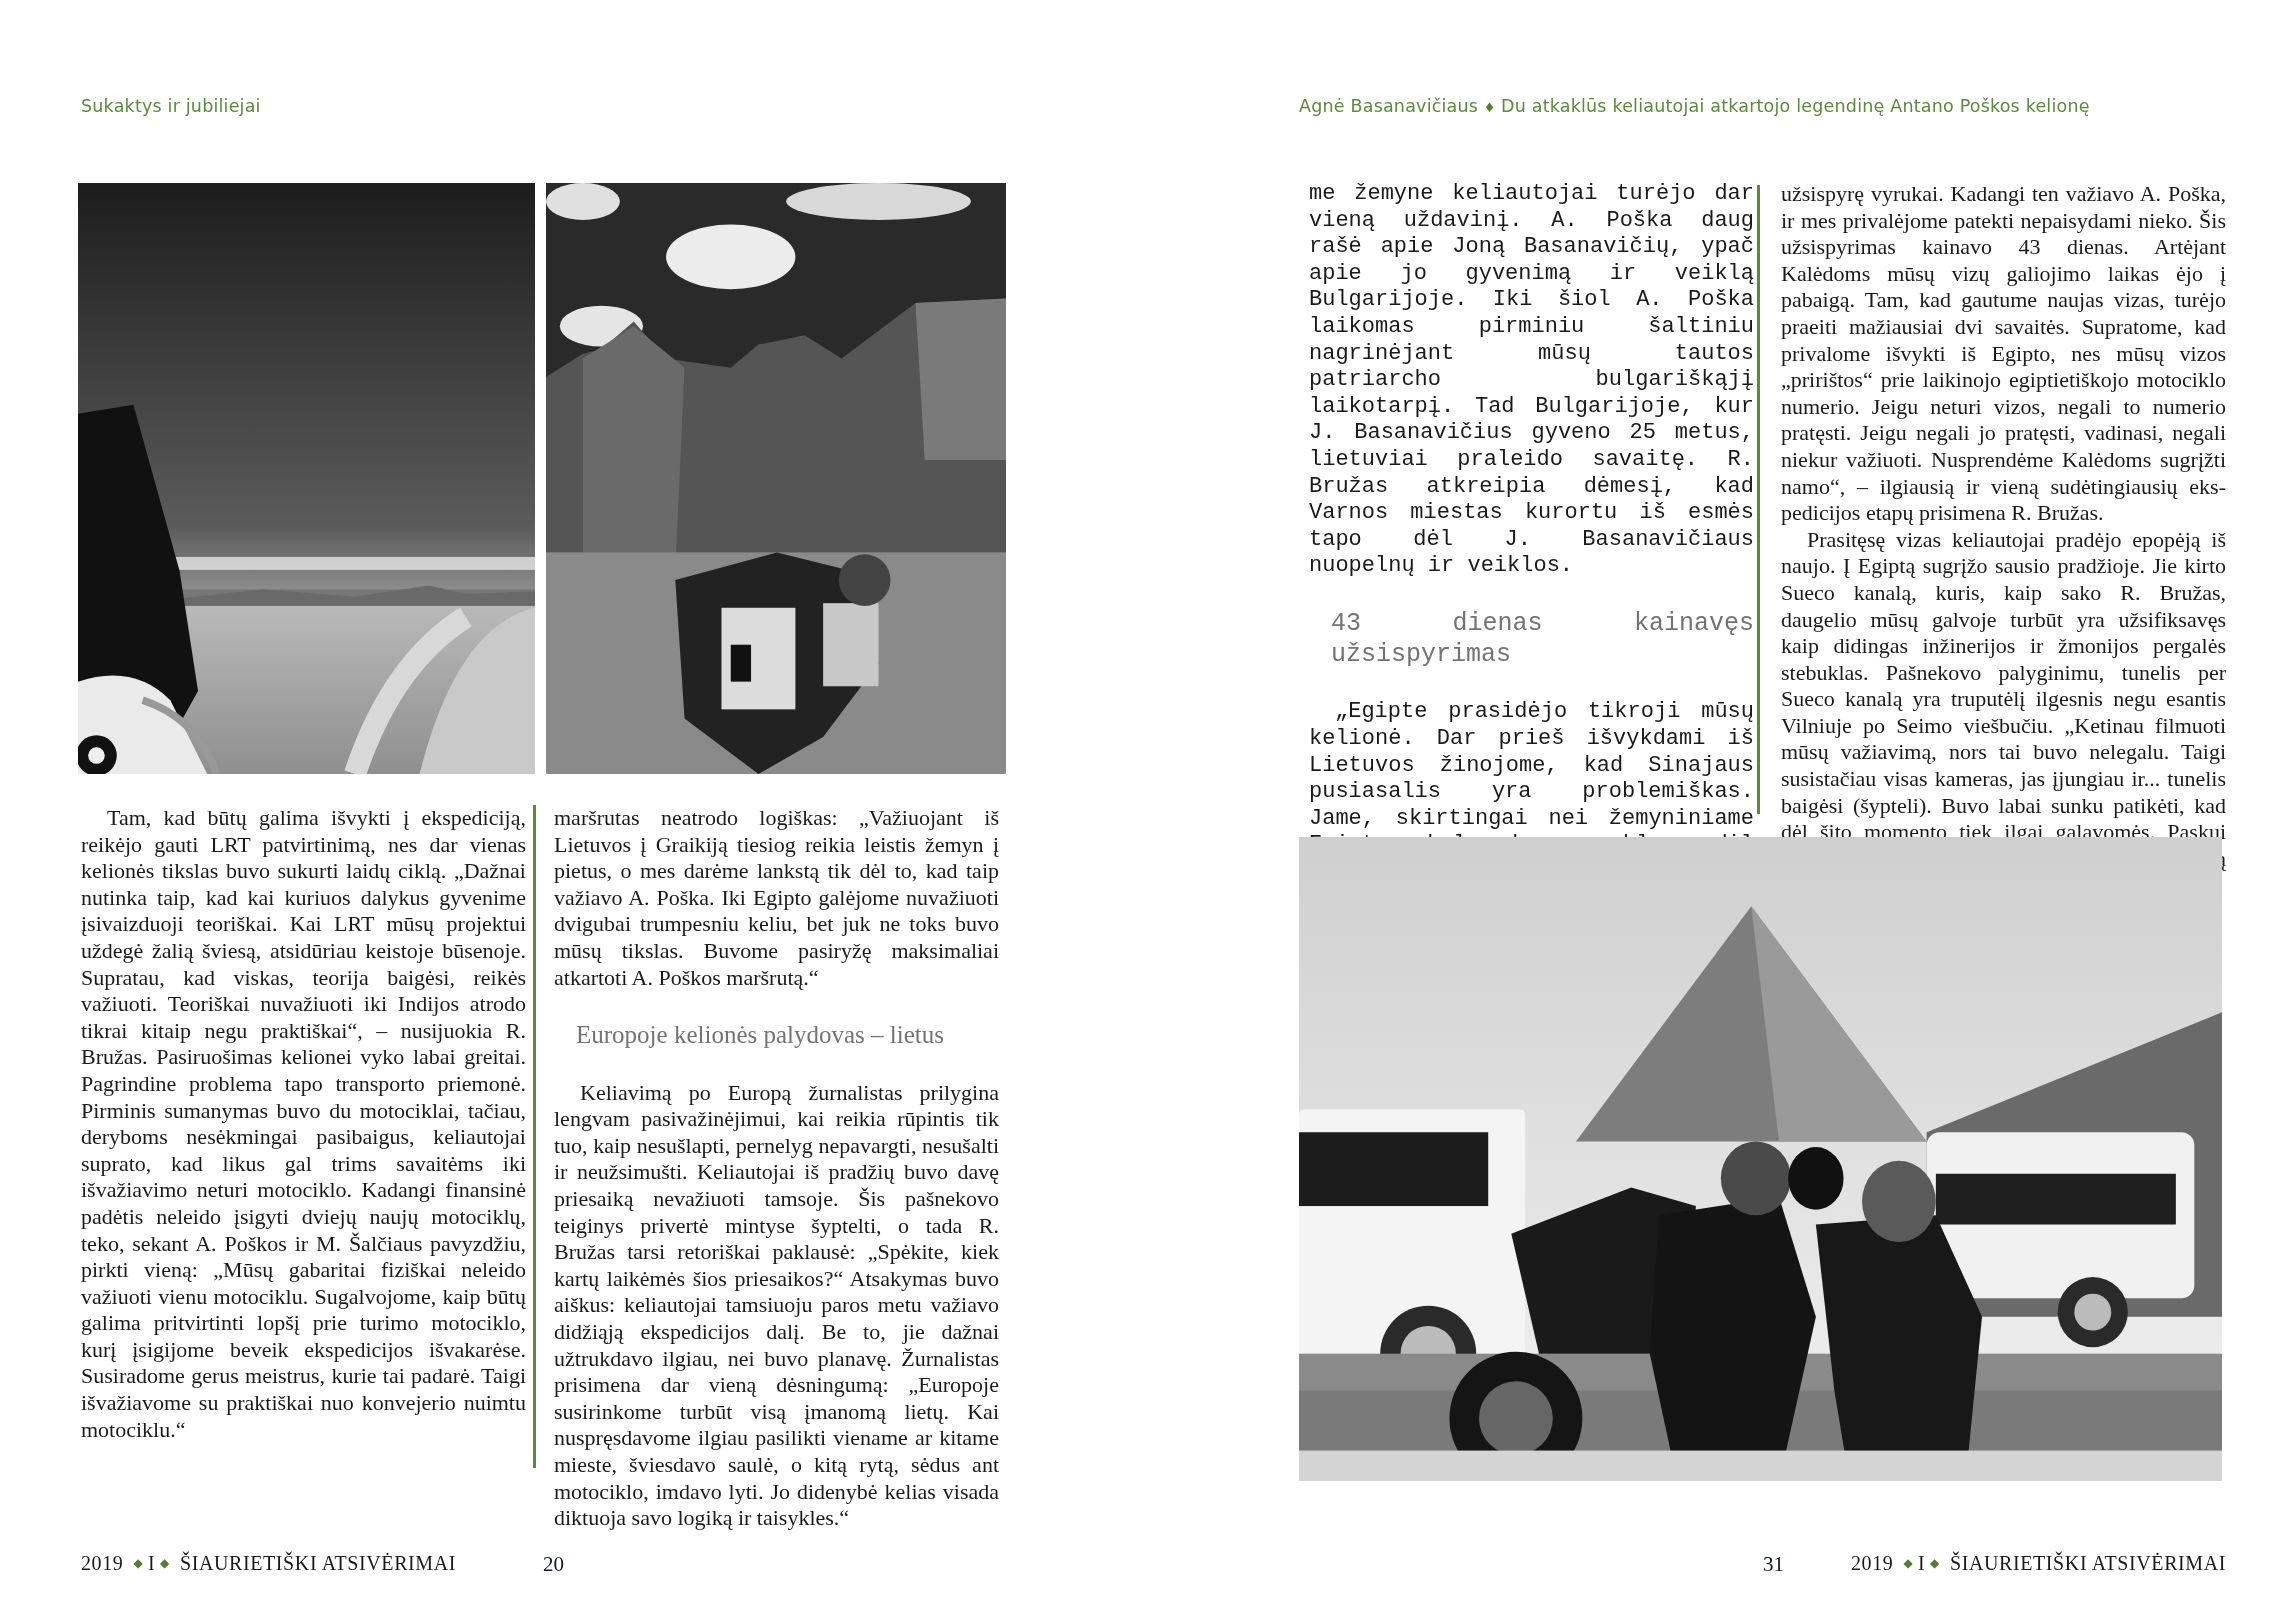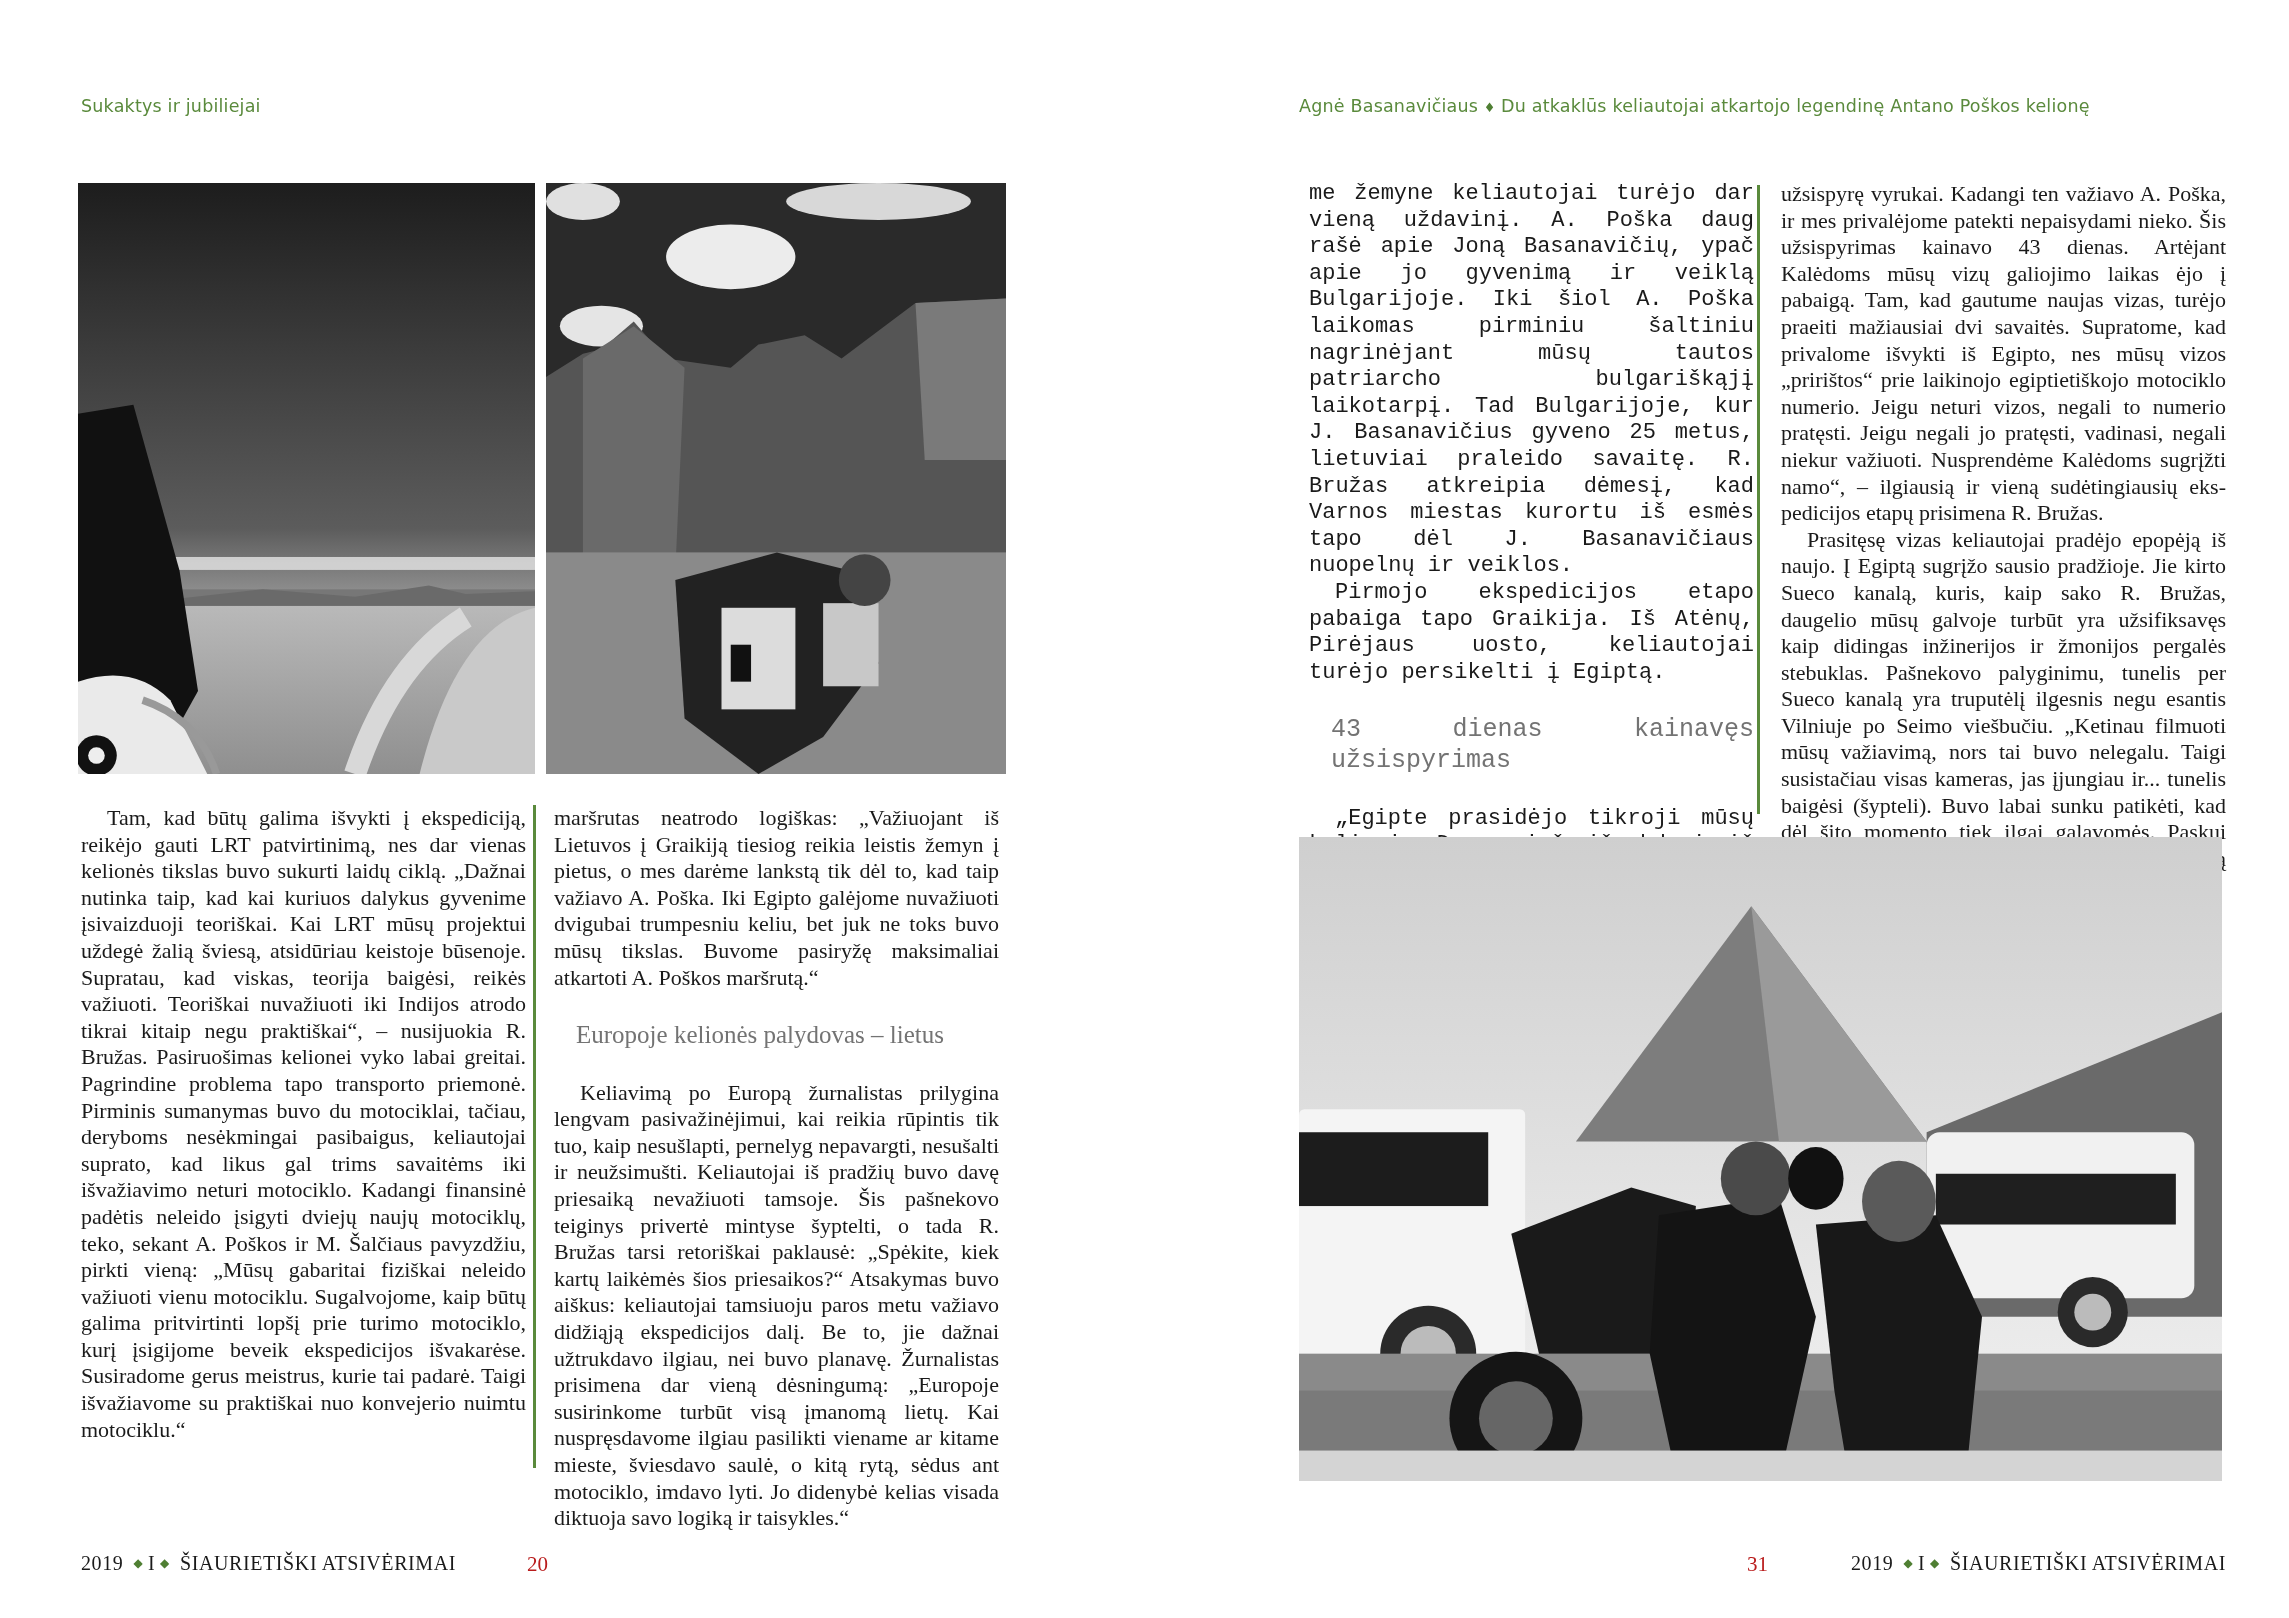--- a/index.html
+++ b/index.html
@@ -25,21 +25,21 @@
   .rule { position: absolute; width: 2.8px; background: #5a8a3c; }
 
   .photo { position: absolute; overflow: hidden; background: #777; }
   .photo svg { display: block; width: 100%; height: 100%; }
 
   .folio {
     position: absolute; top: 1552px; font-size: 20px; letter-spacing: 0.6px; white-space: nowrap;
     color: #1a1a1a;
   }
   .folio .gdot { color: #4f7f33; font-size: 12px; margin: 0 4.6px; vertical-align: 2.8px; }
-  .pagenum { position: absolute; top: 1552px; font-size: 21px; color: #b91c1c; }
+  .pagenum { position: absolute; top: 1552px; font-size: 21px; color: #0f172a; margin-left: 16px; }
 </style>
 </head>
 <body>
 
 <div class="running-head" style="left:81px;">
   <span>Sukaktys ir jubiliejai</span>
 </div>
 
 <div class="photo" style="left:78px; top:183px; width:457px; height:591px;">
   <svg viewBox="0 0 495 640" preserveAspectRatio="none">
@@ -105,21 +105,20 @@
   <span>ŠIAURIETIŠKI ATSIVĖRIMAI</span>
 </div>
 <div class="pagenum" style="left:527px;">20</div>
 
 <div class="running-head" style="left:1299px;">
   <span>Agnė Basanavičiaus</span><span class="diamond">♦</span><span>Du atkaklūs keliautojai atkartojo legendinę Antano Poškos kelionę</span>
 </div>
 
 <div class="col" style="left:1309px; top:181px; width:445px;font-family:Liberation Mono, monospace;">
   <p>me žemyne keliautojai turėjo dar vieną uždavinį. A. Poška daug rašė apie Joną Basanavičių, ypač apie jo gyvenimą ir veiklą Bulgarijoje. Iki šiol A. Poška laikomas pirminiu šaltiniu nagrinėjant mūsų tautos patriarcho bulgariškąjį laikotarpį. Tad Bulgarijoje, kur J. Basanavičius gyveno 25 metus, lietuviai pra­leido savaitę. R. Bružas atkreipia dėmesį, kad Varnos miestas kurortu iš esmės tapo dėl J. Basanavičiaus nuopelnų ir veiklos.</p>
-  <p class="indent">Pirmojo ekspedicijos etapo pabaiga tapo Grai­kija. Iš Atėnų, Pirėjaus uosto, keliautojai turėjo persikelti į Egiptą.</p>
   <h3>43 dienas kainavęs užsispyrimas</h3>
   <p class="indent">„Egipte prasidėjo tikroji mūsų kelionė. Dar prieš išvykdami iš Lietuvos žinojome, kad Sinajaus pu­siasalis yra problemiškas. Jame, skirtingai nei žemy­niniame Egipte, kyla daug problemų dėl terorizmo, Sinajaus šiaurėje iki šiol veikia ISIS, vyksta gana in­tensyvios kovos. Aleksandrijoje per savaitę šiaip ne taip atsiėmę motociklą iš laivo atvykome į Kairą. Staiga ambasadoje sužinome, kad tą dieną motoci­klų patekimas į Sinajaus pusiasalį uždraustas. Esame</p>
 </div>
 
 <div class="rule" style="left:1757px; top:185px; height:629px;"></div>
 
 <div class="col" style="left:1781px; top:181px; width:445px;">
   <p>užsispyrę vyrukai. Kadangi ten važiavo A. Poška, ir mes privalėjome patekti nepaisydami nieko. Šis už­sispyrimas kainavo 43 dienas. Artėjant Kalėdoms mūsų vizų galiojimo laikas ėjo į pabaigą. Tam, kad gautume naujas vizas, turėjo praeiti mažiausiai dvi savaitės. Supratome, kad privalome išvykti iš Egip­to, nes mūsų vizos „pririštos“ prie laikinojo egiptie­tiškojo motociklo numerio. Jeigu neturi vizos, negali to numerio pratęsti. Jeigu negali jo pratęsti, vadinasi, negali niekur važiuoti. Nusprendėme Kalėdoms su­grįžti namo“, – ilgiausią ir vieną sudėtingiausių eks­pedicijos etapų prisimena R. Bružas.</p>
   <p class="indent">Prasitęsę vizas keliautojai pradėjo epopėją iš naujo. Į Egiptą sugrįžo sausio pradžioje. Jie kirto Sueco ka­nalą, kuris, kaip sako R. Bružas, daugelio mūsų gal­voje turbūt yra užsifiksavęs kaip didingas inžinerijos ir žmonijos pergalės stebuklas. Pašnekovo palygini­mu, tunelis per Sueco kanalą yra truputėlį ilgesnis negu esantis Vilniuje po Seimo viešbučiu. „Ketinau filmuoti mūsų važiavimą, nors tai buvo nelegalu. Tai­gi susistačiau visas kameras, jas įjungiau ir... tunelis baigėsi (šypteli). Buvo labai sunku patikėti, kad dėl šito momento tiek ilgai galavomės. Paskui sustojome pergalės prieš Egipto biurokratiją nuotraukai iš karto</p>
 </div>

